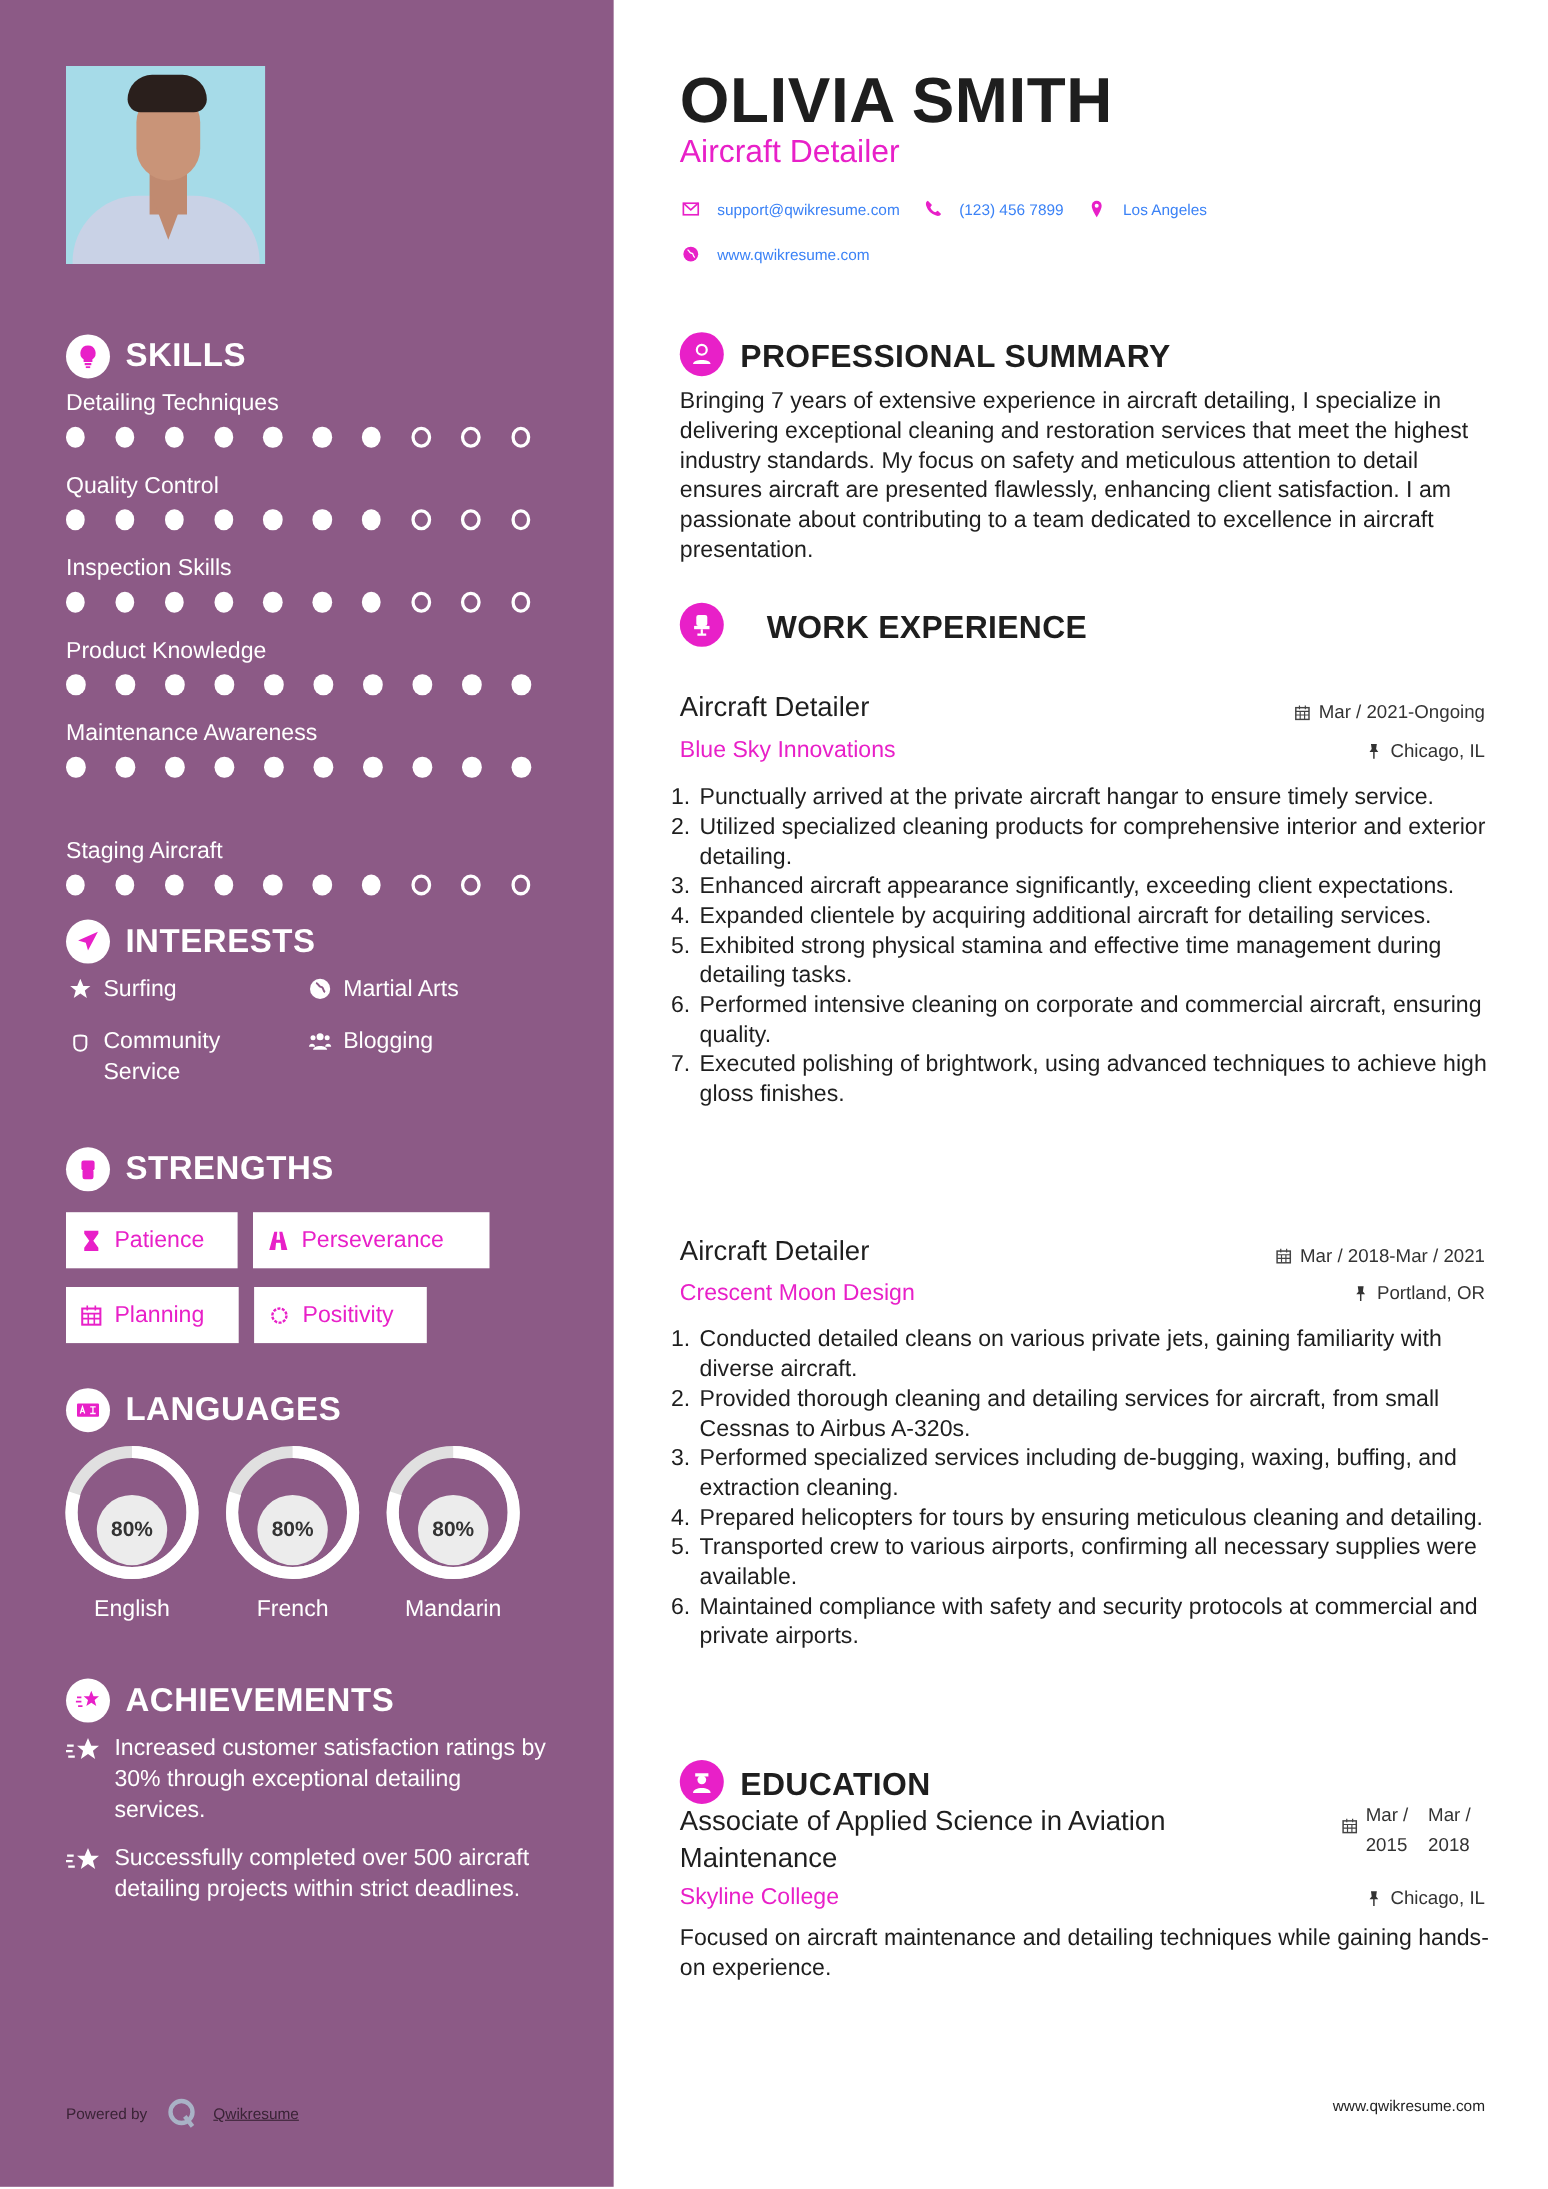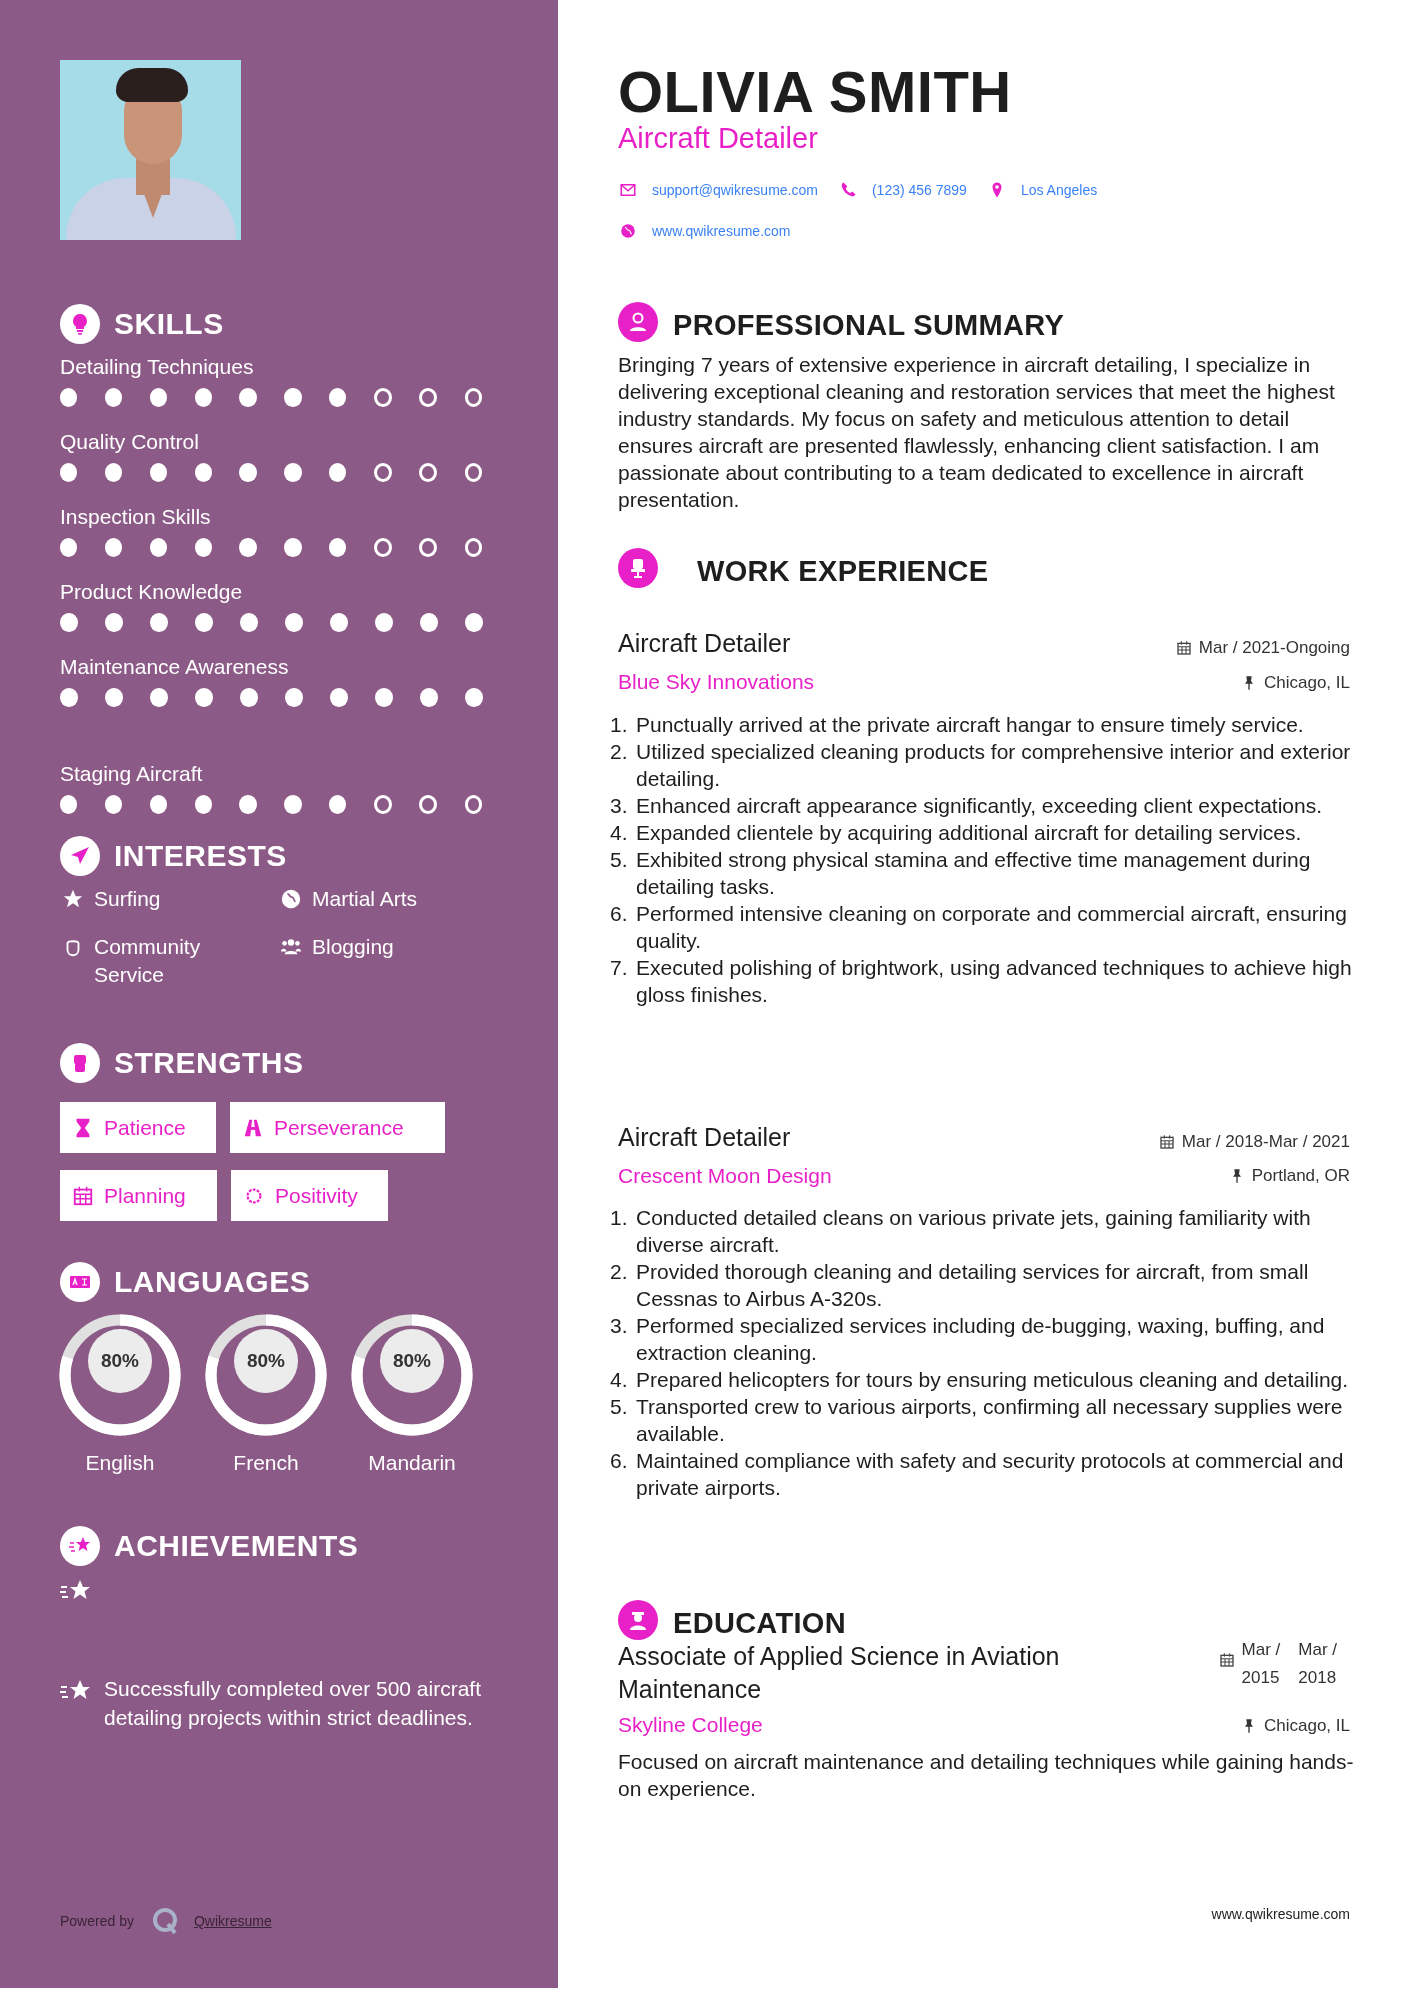--- a/index.html
+++ b/index.html
@@ -30,21 +30,21 @@
   .interest { position: absolute; display: flex; align-items: flex-start; font-size: 21px; line-height: 28px; color: #fff; }
   .interest .ii { width: 26px; margin-right: 8px; display: flex; justify-content: center; padding-top: 3px; }
   .interest .ii svg { width: 22px; height: 22px; }
 
   .chip { position: absolute; height: 51px; background: #fff; display: flex; align-items: center; padding: 0 12px; color: #e820c8; font-size: 21px; }
   .chip svg { width: 22px; height: 22px; margin-right: 10px; }
 
   .lang { position: absolute; width: 124px; text-align: center; }
   .ring { position: relative; width: 124px; height: 124px; }
   .ring svg { position: absolute; left: 0; top: 0; }
-  .ring .pct { position: absolute; left: 30px; top: 16px; width: 64px; height: 64px; border-radius: 50%; background: #ececec; color: #333; font-weight: bold; font-size: 19px; display: flex; align-items: center; justify-content: center; }
+  .ring .pct { position: absolute; left: 30px; top: 46px; width: 64px; height: 64px; border-radius: 50%; background: #ececec; color: #333; font-weight: bold; font-size: 19px; display: flex; align-items: center; justify-content: center; }
   .lang .nm { margin-top: 14px; font-size: 21px; color: #fff; }
 
   .ach { position: absolute; left: 60px; width: 440px; display: flex; font-size: 21px; line-height: 28.5px; color: #fff; }
   .ach .ai { width: 34px; margin-right: 12px; padding-top: 3px; }
   .ach .ai svg { width: 32px; height: 26px; }
 
   .powered { position: absolute; left: 60px; top: 1906px; display: flex; align-items: center; font-size: 14px; color: #3a2336; }
   .powered .q { margin: 0 14px 0 16px; width: 30px; height: 30px; }
   .powered a { color: #3a2336; text-decoration: underline; }
 
@@ -324,20 +324,21 @@
         </svg>
     </span>
     <span class="t">ACHIEVEMENTS</span>
   </div>
 
   <div class="ach" style="top:1575px;">
     <span class="ai"><svg viewBox="0 0 32 26">
           <path d="M20 2l3 7h7l-5.5 4.5 2 7.5-6.5-4.5-6.5 4.5 2-7.5L10 9h7z" fill="#fff"></path>
           <path d="M1 9h6M0 14h6M2 19h6" stroke="#fff" stroke-width="2"></path>
         </svg></span>
+    <span>Increased customer satisfaction ratings by 30% through exceptional detailing services.</span>
   </div>
   <div class="ach" style="top:1675px;">
     <span class="ai"><svg viewBox="0 0 32 26">
           <path d="M20 2l3 7h7l-5.5 4.5 2 7.5-6.5-4.5-6.5 4.5 2-7.5L10 9h7z" fill="#fff"></path>
           <path d="M1 9h6M0 14h6M2 19h6" stroke="#fff" stroke-width="2"></path>
         </svg></span>
     <span>Successfully completed over 500 aircraft detailing projects within strict deadlines.</span>
   </div>
 
   <div class="powered">

